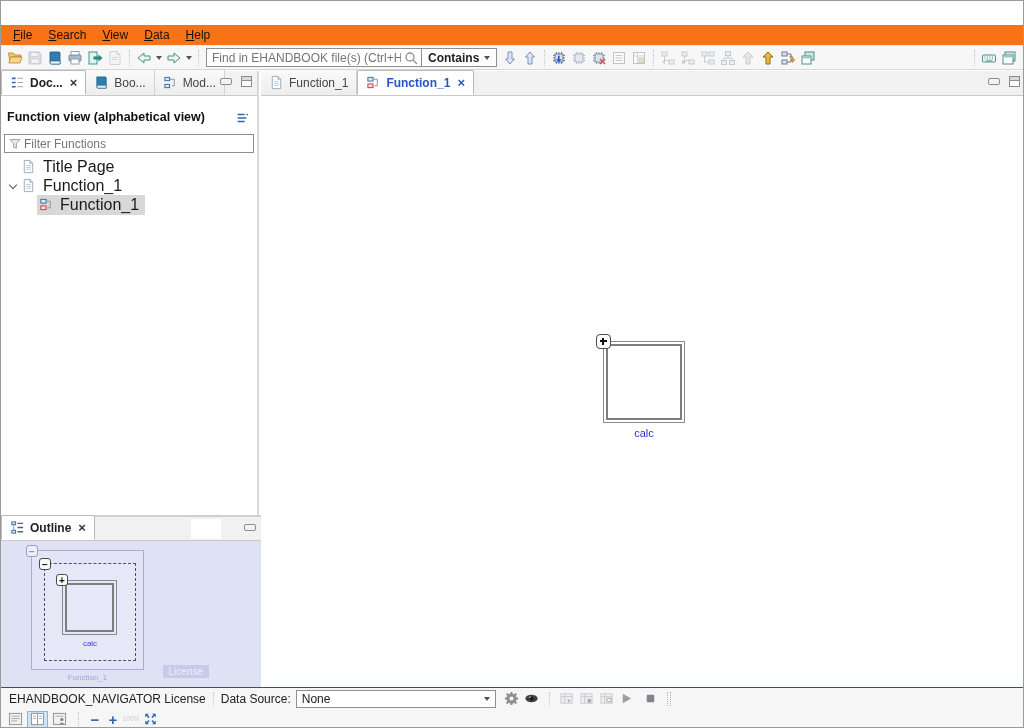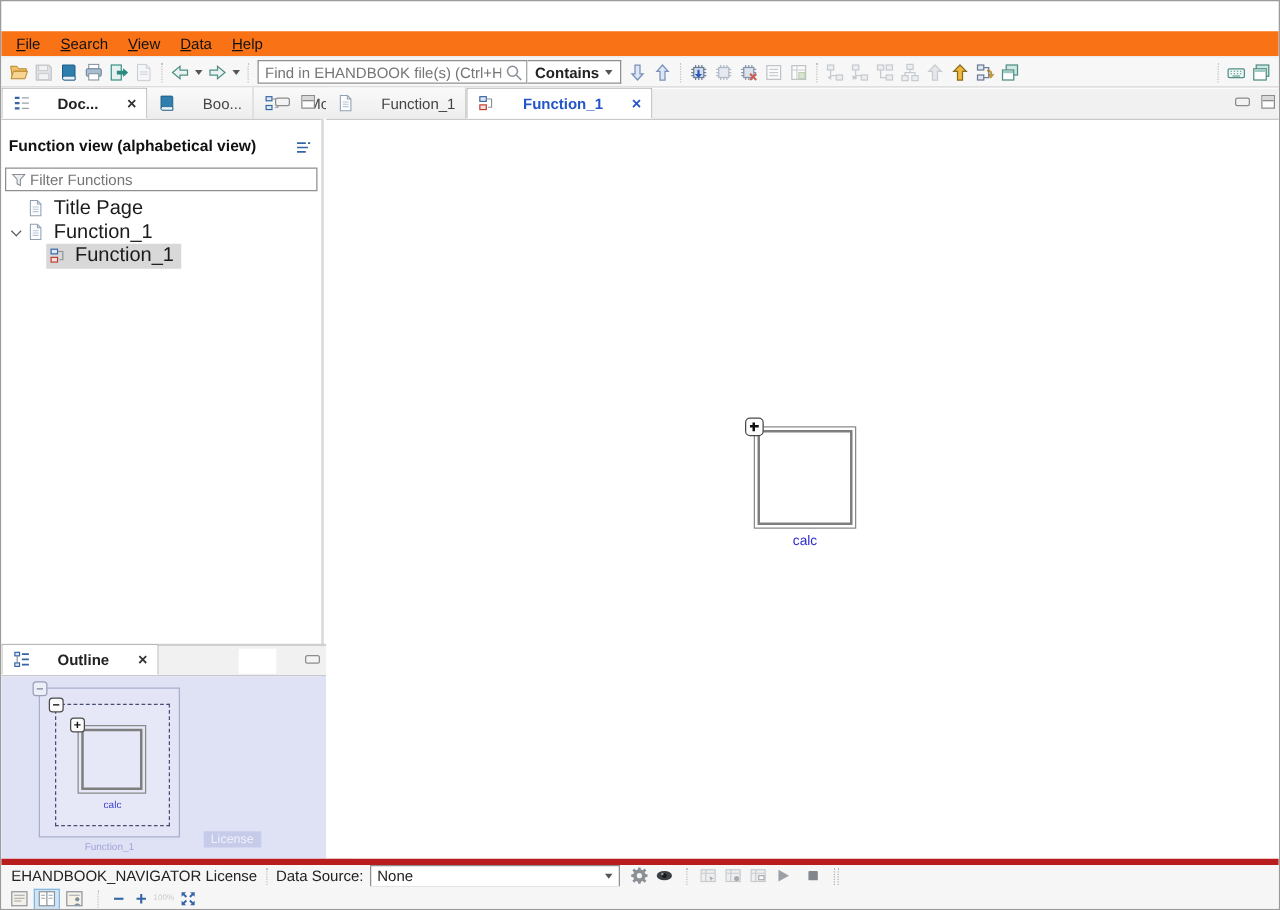--- a/index.html
+++ b/index.html
@@ -38,21 +38,21 @@
   .dim { opacity:.5; }
   .toolbar-right { margin-left:auto; display:flex; align-items:center; }
 
   
   .main { position:absolute; left:0; top:70px; width:100%; height:616px; }
   .left-panel { position:absolute; left:0; top:0; width:258px; height:616px; background:#fff; border-right:2px solid #d9d9d9; }
   .editor { position:absolute; left:260px; top:0; width:764px; height:616px; background:#fff; }
 
   
   .tab-row { position:relative; height:25px; background:#f1f1f1; border-bottom:1px solid #c9c9c9; display:flex; align-items:flex-end; }
-  .tab { height:25px; display:flex; align-items:center; gap:21px; padding:0 8px; border-right:1px solid #d2d2d2; background:linear-gradient(#fafafa,#ededed); color:#444; white-space:nowrap; }
+  .tab { height:25px; display:flex; align-items:center; gap:5px; padding:0 8px; border-right:1px solid #d2d2d2; background:linear-gradient(#fafafa,#ededed); color:#444; white-space:nowrap; }
   .tab.active { background:#fff; border:1px solid #b9b9b9; border-bottom:1px solid #fff; font-weight:bold; color:#222; border-radius:2px 2px 0 0; }
   .tab .ticon { width:15px; height:15px; flex:0 0 auto; }
   .tab .ticon svg { width:15px; height:15px; }
   .tab-close { font-size:13px; font-weight:bold; color:#333; margin-left:2px; line-height:10px; }
   .tab.active-blue { background:#fff; border:1px solid #b9b9b9; border-bottom:1px solid #fff; font-weight:bold; border-radius:2px 2px 0 0; }
   .panel-btns { position:absolute; right:5px; top:5px; display:flex; gap:9px; align-items:center; }
   .pb-min { width:12px; height:7px; border:1px solid #8c8c8c; background:#f3f3f3; border-radius:2px; }
   .pb-max { width:11px; height:11px; border:1px solid #8c8c8c; background:#fdfdfd; position:relative; }
   .pb-max::before { content:""; position:absolute; left:0; top:0; width:100%; height:3px; background:#d9d9d9; border-bottom:1px solid #8c8c8c; }
 
@@ -94,21 +94,21 @@
   
   .ed-canvas { position:relative; width:100%; height:590px; background:#fff; }
   .calc-block { position:absolute; left:342px; top:245px; width:82px; height:82px; border:1px solid #8a8a8a; padding:2px; }
   .calc-inner { width:100%; height:100%; border:2px solid #7e7e7e; }
   .plus-btn { position:absolute; left:-8px; top:-8px; width:15px; height:15px; background:#fdfdfd; border:1.6px solid #4a4a4a; border-radius:4px; }
   .plus-btn::before { content:""; position:absolute; left:2.5px; top:5px; width:7px; height:2.4px; background:#111; }
   .plus-btn::after { content:""; position:absolute; left:4.8px; top:2.7px; width:2.4px; height:7px; background:#111; }
   .calc-label { position:absolute; left:342px; top:331px; width:82px; text-align:center; font-size:11px; color:#2f2fd0; }
 
   
-  .statusbar { position:absolute; left:0; top:686px; width:100%; height:22px; background:#f6f6f6; border-top:5px solid #b91c1c; display:flex; align-items:center; padding:0 8px; }
+  .statusbar { position:absolute; left:0; top:686px; width:100%; height:22px; background:#f6f6f6; border-top:1px solid #b91c1c; display:flex; align-items:center; padding:0 8px; }
   .sb-sep { width:1px; height:14px; border-left:1px dotted #c3c3c3; margin:0 7px; }
   .sb-text { color:#222; }
   .ds-select { width:200px; height:18px; border:1px solid #8f8f8f; background:#fff; display:flex; align-items:center; justify-content:space-between; padding:0 5px; margin-left:5px; }
   .sb-icon { width:20px; height:18px; display:flex; align-items:center; justify-content:center; }
   .sb-icon svg { width:15px; height:15px; }
   .grip { width:4px; height:14px; border-left:1px dotted #b5b5b5; border-right:1px dotted #b5b5b5; margin-left:6px; }
 
   .bottombar { position:absolute; left:0; top:708px; width:100%; height:20px; background:#f6f6f6; display:flex; align-items:center; padding:0 4px; }
   .vb { width:21px; height:17px; border:1px solid transparent; display:flex; align-items:center; justify-content:center; margin-right:1px; }
   .vb svg { width:15px; height:14px; }

